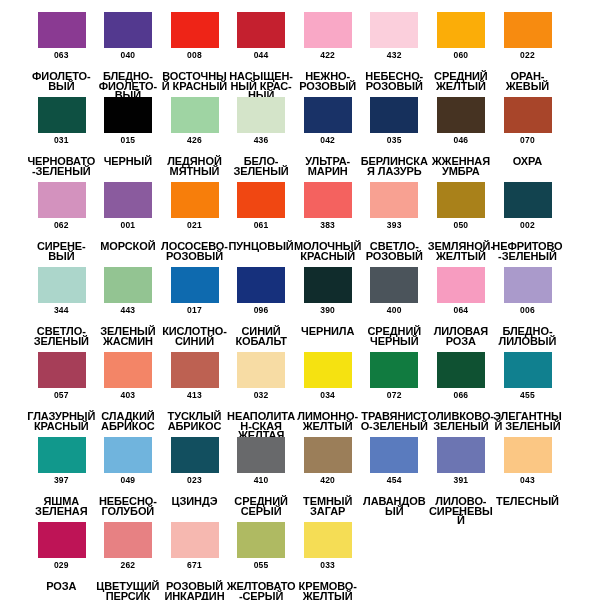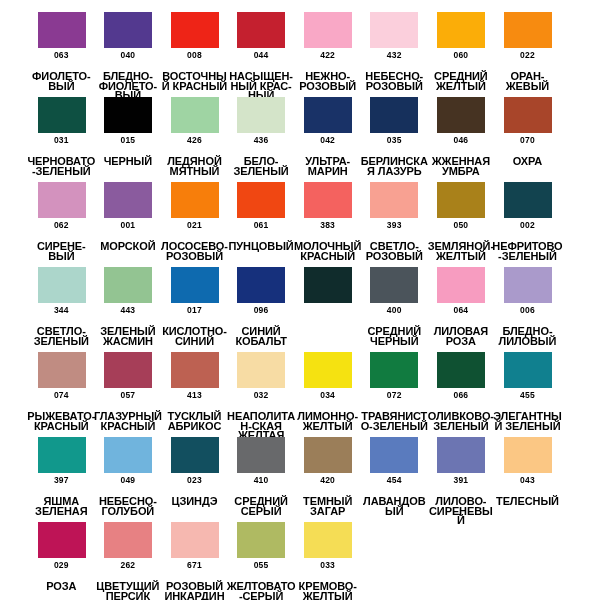--- a/index.html
+++ b/index.html
@@ -264,20 +264,24 @@
       </div>
       <div class="cell">
         <div class="swatch" style="background: rgb(22, 48, 124);"></div>
         <div class="caption">
           <div class="code">096</div>
           <div class="name">СИНИЙ КОБАЛЬТ</div>
         </div>
       </div>
       <div class="cell">
         <div class="swatch" style="background: rgb(16, 44, 44);"></div>
+        <div class="caption">
+          <div class="code">390</div>
+          <div class="name">ЧЕРНИЛА</div>
+        </div>
       </div>
       <div class="cell">
         <div class="swatch" style="background: rgb(75, 84, 91);"></div>
         <div class="caption">
           <div class="code">400</div>
           <div class="name">СРЕДНИЙ ЧЕРНЫЙ</div>
         </div>
       </div>
       <div class="cell">
         <div class="swatch" style="background: rgb(247, 156, 192);"></div>
@@ -287,31 +291,31 @@
         </div>
       </div>
       <div class="cell">
         <div class="swatch" style="background: rgb(170, 154, 203);"></div>
         <div class="caption">
           <div class="code">006</div>
           <div class="name">БЛЕДНО-ЛИЛОВЫЙ</div>
         </div>
       </div>
       <div class="cell">
-        <div class="swatch" style="background: rgb(192, 140, 130);"></div>
-        <div class="caption">
-          <div class="code">074</div>
-          <div class="name">РЫЖЕВАТО-КРАСНЫЙ</div>
-        </div>
-      </div>
-      <div class="cell">
         <div class="swatch" style="background: rgb(166, 62, 88);"></div>
         <div class="caption">
           <div class="code">057</div>
           <div class="name">ГЛАЗУРНЫЙ КРАСНЫЙ</div>
+        </div>
+      </div>
+      <div class="cell">
+        <div class="swatch" style="background: rgb(243, 133, 103);"></div>
+        <div class="caption">
+          <div class="code">403</div>
+          <div class="name">СЛАДКИЙ АБРИКОС</div>
         </div>
       </div>
       <div class="cell">
         <div class="swatch" style="background: rgb(189, 97, 82);"></div>
         <div class="caption">
           <div class="code">413</div>
           <div class="name">ТУСКЛЫЙ АБРИКОС</div>
         </div>
       </div>
       <div class="cell">

